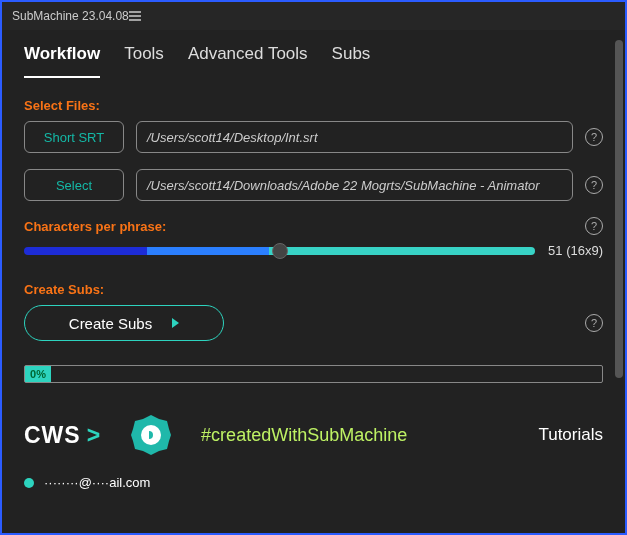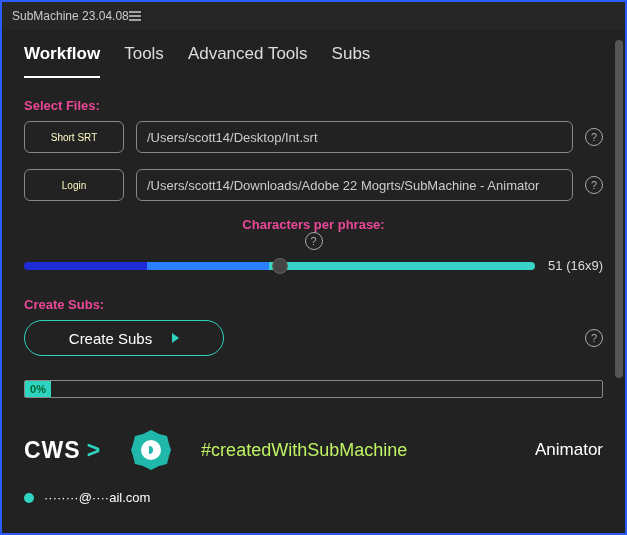--- a/index.html
+++ b/index.html
@@ -47,73 +47,73 @@
   padding-bottom: 12px;
 }
 .tab.active {
   color: #fff;
   font-weight: 600;
   border-bottom: 2px solid #fff;
 }
 .section-label {
   font-size: 13px;
   font-weight: 700;
-  color: #ec4899;
+  color: #f97316;
   margin-bottom: 8px;
 }
 .file-row {
   display: flex;
   align-items: center;
   gap: 12px;
   margin-bottom: 16px;
 }
 .file-btn {
   width: 100px;
   height: 32px;
   border: 1px solid #888;
   border-radius: 6px;
   background: transparent;
-  color: #fef9c3;
-  font-size: 10px;
+  color: #14b8a6;
+  font-size: 13px;
   cursor: pointer;
   display:flex;align-items:center;justify-content:center;
 }
 .file-input {
   flex: 1;
   height: 32px;
   border: 1px solid #888;
   border-radius: 6px;
   background: transparent;
   color: #ccc;
   font-size: 13px;
   padding: 0 10px;
   display: flex;
   align-items: center;
   overflow: hidden;
   white-space: nowrap;
+  font-style: italic;
 }
 .help-icon {
   width: 18px; height: 18px;
   border: 1.5px solid #aaa;
   border-radius: 50%;
   color: #aaa;
   font-size: 11px;
   display: flex;
   align-items: center;
   justify-content: center;
   cursor: pointer;
   flex-shrink: 0;
 }
 .cpp-row {
   display: flex;
   justify-content: space-between;
   align-items: center;
   margin-top: 4px;
   margin-bottom: 8px;
-  flex-direction: column;
 }
 .slider-row {
   display: flex;
   align-items: center;
   gap: 13px;
   margin-bottom: 24px;
 }
 .slider {
   flex: 1;
   height: 8px;
@@ -264,21 +264,21 @@
 
     <div class="section-label">Select Files:</div>
 
     <div class="file-row">
       <button class="file-btn">Short SRT</button>
       <div class="file-input">/Users/scott14/Desktop/Int.srt</div>
       <div class="help-icon">?</div>
     </div>
 
     <div class="file-row">
-      <button class="file-btn">Login</button>
+      <button class="file-btn">Select</button>
       <div class="file-input">/Users/scott14/Downloads/Adobe 22 Mogrts/SubMachine - Animator</div>
       <div class="help-icon">?</div>
     </div>
 
     <div class="cpp-row">
       <div class="section-label" style="margin-bottom:0">Characters per phrase:</div>
       <div class="help-icon">?</div>
     </div>
 
     <div class="slider-row">
@@ -307,21 +307,21 @@
       <div class="cws">
         <span>CWS</span>
         <span class="cws-caret">&gt;</span>
       </div>
       <svg class="badge" viewBox="0 0 44 44">
         <polygon points="22,2 30,6 38,8 40,16 42,22 40,28 38,36 30,38 22,42 14,38 6,36 4,28 2,22 4,16 6,8 14,6" fill="#1fb8aa"></polygon>
         <circle cx="22" cy="22" r="10" fill="#fff"></circle>
         <path d="M20 18 a4 4 0 0 1 4 4 a4 4 0 0 1 -4 4 z" fill="#1fb8aa"></path>
       </svg>
       <div class="hashtag">#createdWithSubMachine</div>
-      <div class="tutorials">Animator</div>
+      <div class="tutorials">Tutorials</div>
     </div>
 
     <div class="status-row">
       <div class="status-dot"></div>
       <span>········@····ail.com</span>
     </div>
 
   </div>
 </div>
 

